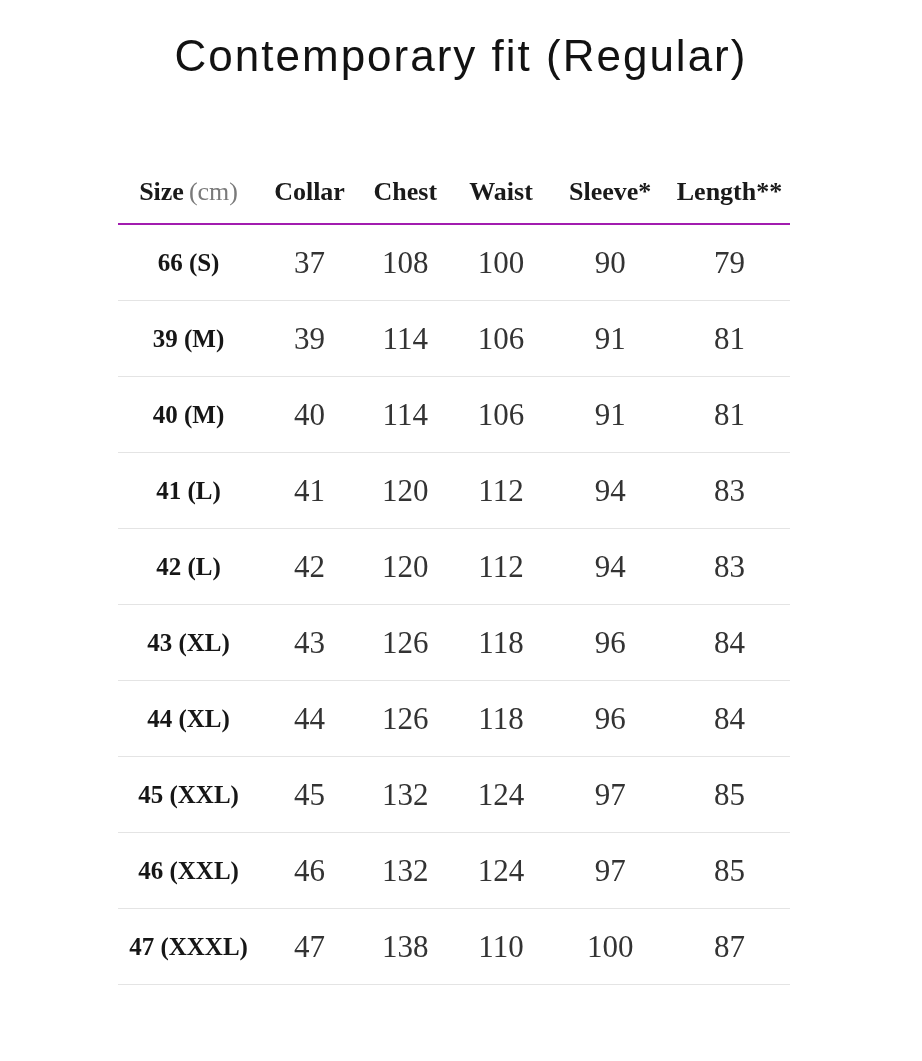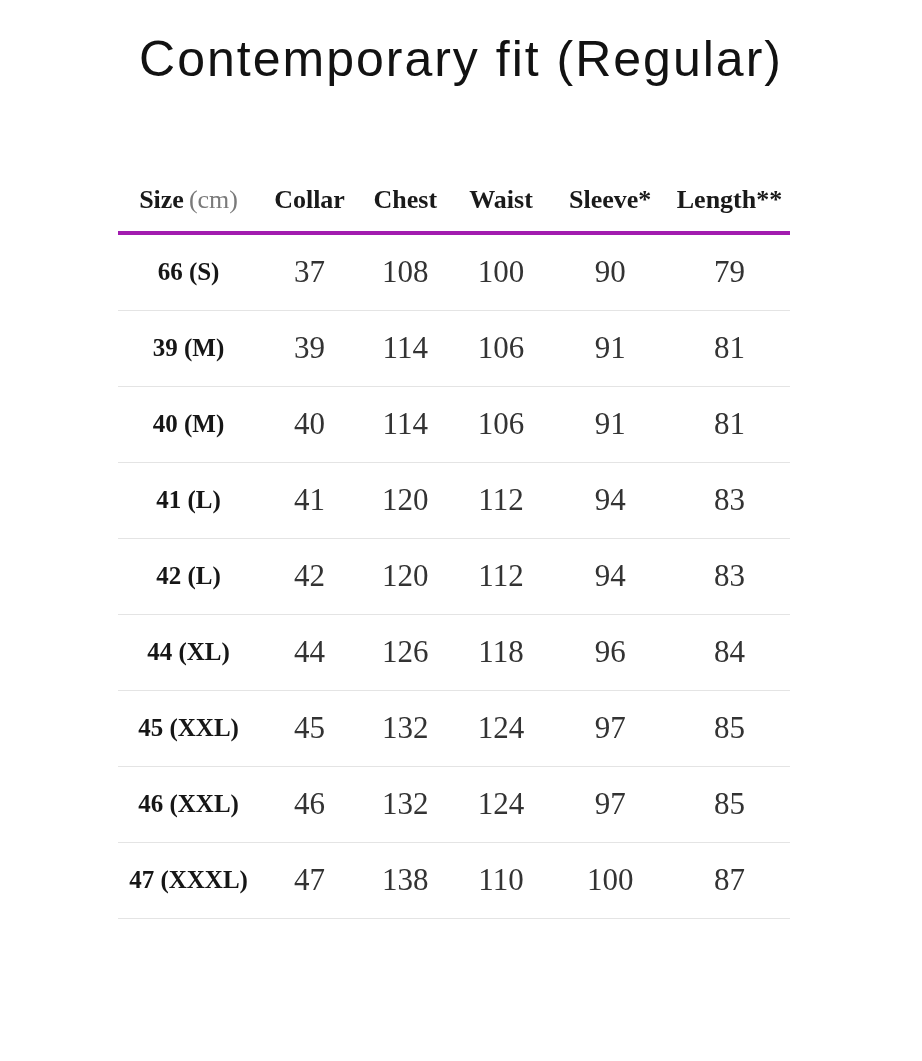--- a/index.html
+++ b/index.html
@@ -10,21 +10,21 @@
   body {
     width: 922px;
     height: 1061px;
     overflow: hidden;
     font-family: "Liberation Serif", serif;
     color: #1a1a1a;
   }
   .page-title {
     font-family: "Liberation Sans", sans-serif;
     font-weight: 500;
-    font-size: 50px;
+    font-size: 44px;
     line-height: 1.25;
     letter-spacing: 2px;
     text-align: center;
     color: #121212;
     margin: 28px 0 0 0;
   }
   table.size-chart {
     border-collapse: collapse;
     table-layout: fixed;
     width: 672px;
@@ -37,21 +37,21 @@
   col.c-sleeve { width: 17.5%; }
   col.c-length { width: 18%;   }
 
   thead th {
     font-size: 26px;
     font-weight: bold;
     color: #1a1a1a;
     text-align: center;
     vertical-align: bottom;
     padding: 0 0 16px 0;
-    border-bottom: 4px solid #a21caf;
+    border-bottom: 2px solid #a21caf;
     white-space: nowrap;
   }
   thead th .unit {
     font-weight: normal;
     color: #7a7a7a;
     margin-left: 5px;
   }
   tbody th, tbody td {
     height: 73px;
     text-align: center;
@@ -129,20 +129,28 @@
     </tr>
     <tr>
       <th>42 (L)</th>
       <td>42</td>
       <td>120</td>
       <td>112</td>
       <td>94</td>
       <td>83</td>
     </tr>
     <tr>
+      <th>43 (XL)</th>
+      <td>43</td>
+      <td>126</td>
+      <td>118</td>
+      <td>96</td>
+      <td>84</td>
+    </tr>
+    <tr>
       <th>44 (XL)</th>
       <td>44</td>
       <td>126</td>
       <td>118</td>
       <td>96</td>
       <td>84</td>
     </tr>
     <tr>
       <th>45 (XXL)</th>
       <td>45</td>

